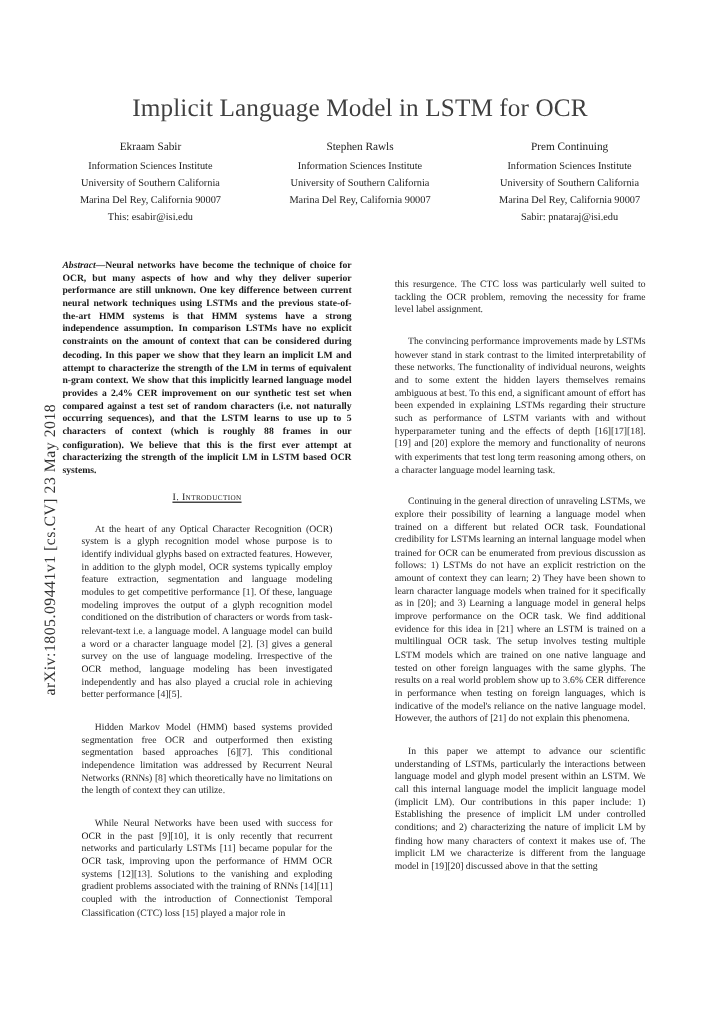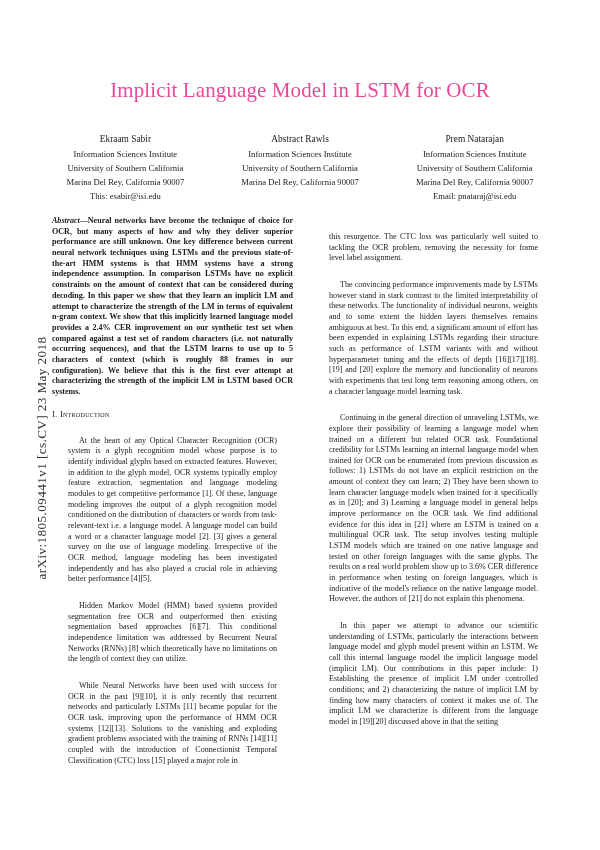--- a/index.html
+++ b/index.html
@@ -46,31 +46,31 @@
     top: 78px;
     width: 520px;
     text-align: center;
   }
   .paper-title {
     font-size: 21px;
     font-weight: 400;
     line-height: 1.2;
     margin: 0;
     letter-spacing: 0.1px;
-    color: #ec4899;
+    color: #404040;
   }
 
   
   .authors {
     position: absolute;
     left: 38px;
-    top: 132px;
+    top: 116px;
     width: 524px;
     display: flex;
-    justify-content: flex-end;
+    justify-content: center;
   }
   .author-col {
     width: 33.33%;
     text-align: center;
     font-size: 8.6px;
     line-height: 1.62;
     color: #1a1a1a;
   }
   .author-name {
     font-size: 9.4px;
@@ -102,25 +102,27 @@
     text-align: justify;
     margin: 0 0 9px 0;
     line-height: 1.33;
   }
   .abstract .abs-head {
     font-weight: bold;
     font-style: italic;
   }
 
   .section-heading {
+    text-align: center;
     font-size: 8.4px;
     font-weight: 400;
     font-variant: small-caps;
     margin: 11px 0 6px 0;
     letter-spacing: 0.3px;
+    text-decoration: underline;
   }
 
   p.body-par {
     margin: 16px;
     text-indent: 11px;
     text-align: justify;
   }
   p.body-par + p.body-par { margin-top: 0; }
 </style>
 </head>
@@ -138,32 +140,32 @@
 
     <div class="author-col">
       <span class="author-line author-name">Ekraam Sabir</span>
       <span class="author-line">Information Sciences Institute</span>
       <span class="author-line">University of Southern California</span>
       <span class="author-line">Marina Del Rey, California 90007</span>
       <span class="author-line">This: esabir@isi.edu</span>
     </div>
 
     <div class="author-col">
-      <span class="author-line author-name">Abstract Rawls</span>
+      <span class="author-line author-name">Stephen Rawls</span>
       <span class="author-line">Information Sciences Institute</span>
       <span class="author-line">University of Southern California</span>
       <span class="author-line">Marina Del Rey, California 90007</span>
     </div>
 
     <div class="author-col">
-      <span class="author-line author-name">Prem Natarajan</span>
+      <span class="author-line author-name">Prem Continuing</span>
       <span class="author-line">Information Sciences Institute</span>
       <span class="author-line">University of Southern California</span>
       <span class="author-line">Marina Del Rey, California 90007</span>
-      <span class="author-line">Email: pnataraj@isi.edu</span>
+      <span class="author-line">Sabir: pnataraj@isi.edu</span>
     </div>
 
   </div>
 
   <div class="columns">
 
     <div class="col">
 
       <p class="abstract">
         <span class="abs-head">Abstract—</span><span>Neural networks have become the technique of choice for OCR, but many aspects of how and why they deliver superior performance are still unknown. One key difference between current neural network techniques using LSTMs and the previous state-of-the-art HMM systems is that HMM systems have a strong independence assumption. In comparison LSTMs have no explicit constraints on the amount of context that can be considered during decoding. In this paper we show that they learn an implicit LM and attempt to characterize the strength of the LM in terms of equivalent n-gram context. We show that this implicitly learned language model provides a 2.4% CER improvement on our synthetic test set when compared against a test set of random characters (i.e. not naturally occurring sequences), and that the LSTM learns to use up to 5 characters of context (which is roughly 88 frames in our configuration). We believe that this is the first ever attempt at characterizing the strength of the implicit LM in LSTM based OCR systems.</span>

